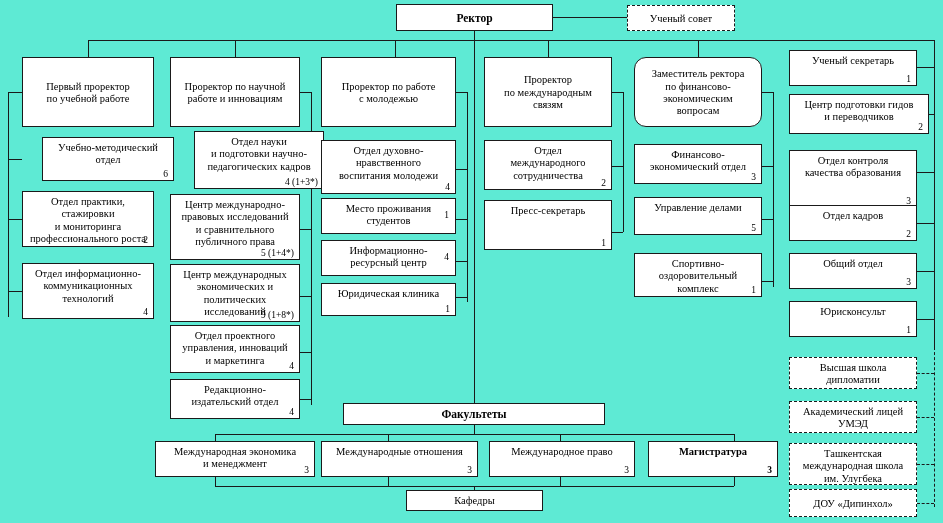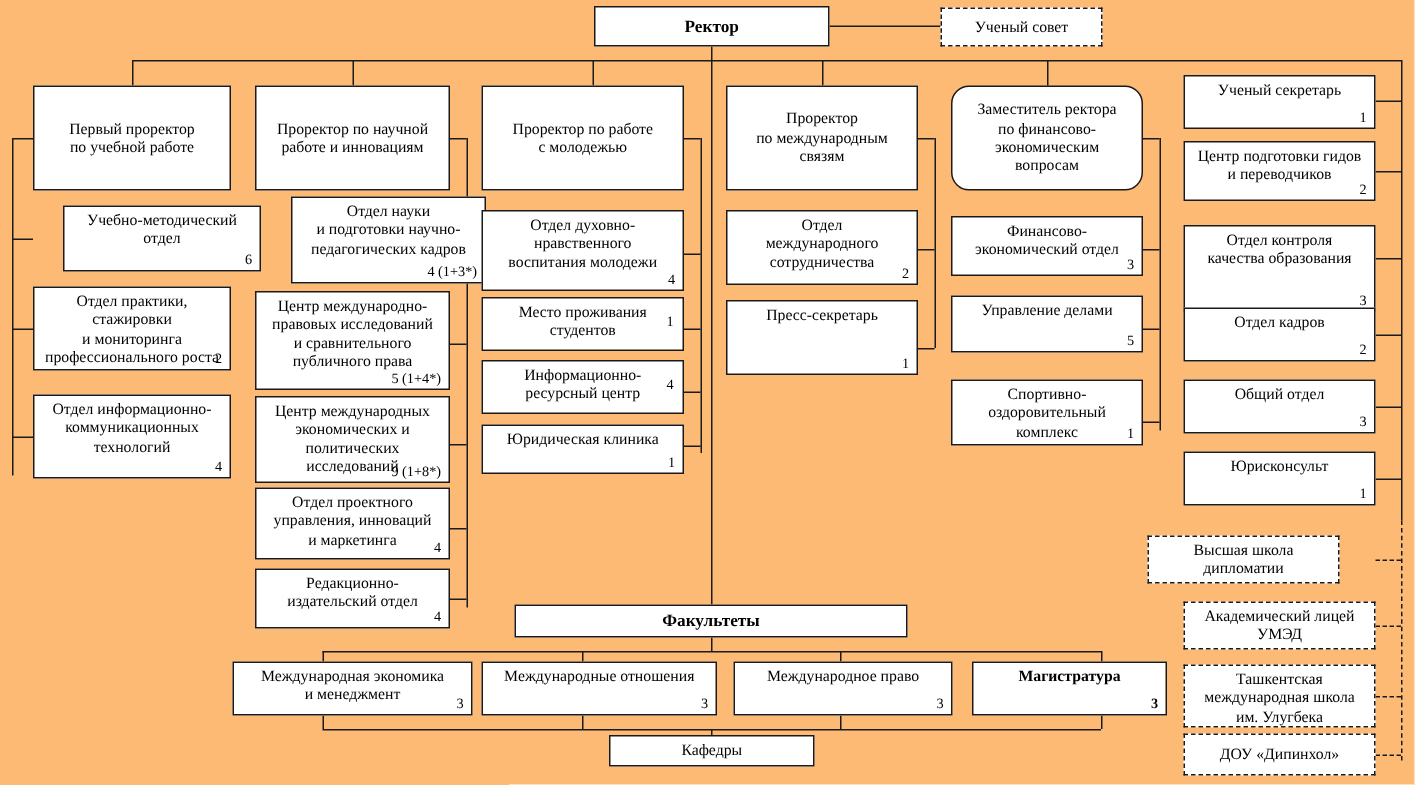--- a/index.html
+++ b/index.html
@@ -6,21 +6,21 @@
   body{
     font-family:"Liberation Serif","DejaVu Serif",serif;
     color:#000;
     -webkit-font-smoothing:none;
   }
   #canvas{
     position:relative;
     width:943px;
     height:523px;
     overflow:hidden;
-    background:#fdba74;
+    background:#5eead4;
   }
   
   .box{
     position:absolute;
     box-sizing:border-box;
     border:1.4px solid #1a1a1a;
     background:#fff;
     display:flex;
     flex-direction:column;
     align-items:center;
@@ -268,21 +268,21 @@
     <span class="cnt">1</span>
   </div>
   <div class="ln lnh" style="left:762px;top:281px;width:11px;"></div>
 
   <div class="box" style="left:789px;top:50px;width:128px;height:36px;">
     <span class="lbl">Ученый секретарь</span>
     <span class="cnt">1</span>
   </div>
   <div class="ln lnh" style="left:917px;top:67px;width:17px;"></div>
 
-  <div class="box" style="left:789px;top:94px;width:128px;height:40px;">
+  <div class="box" style="left:789px;top:94px;width:140px;height:40px;">
     <span class="lbl">Центр подготовки гидов
 и переводчиков</span>
     <span class="cnt">2</span>
   </div>
   <div class="ln lnh" style="left:917px;top:114px;width:17px;"></div>
 
   <div class="box" style="left:789px;top:150px;width:128px;height:58px;">
     <span class="lbl">Отдел контроля
 качества образования</span>
     <span class="cnt">3</span>
@@ -302,21 +302,21 @@
   <div class="ln lnh" style="left:917px;top:271px;width:17px;"></div>
 
   <div class="box" style="left:789px;top:301px;width:128px;height:36px;">
     <span class="lbl">Юрисконсульт</span>
     <span class="cnt">1</span>
   </div>
   <div class="ln lnh" style="left:917px;top:319px;width:17px;"></div>
 
   <div class="dln dlnv" style="left:934px;top:347px;height:160px;"></div>
 
-  <div class="box dashed" style="left:765px;top:357px;width:128px;height:32px;">
+  <div class="box dashed" style="left:789px;top:357px;width:128px;height:32px;">
     <span class="lbl">Высшая школа
 дипломатии</span>
   </div>
   <div class="dln dlnh" style="left:917px;top:373px;width:17px;"></div>
 
   <div class="box dashed" style="left:789px;top:401px;width:128px;height:32px;">
     <span class="lbl">Академический лицей
 УМЭД</span>
   </div>
   <div class="dln dlnh" style="left:917px;top:417px;width:17px;"></div>

